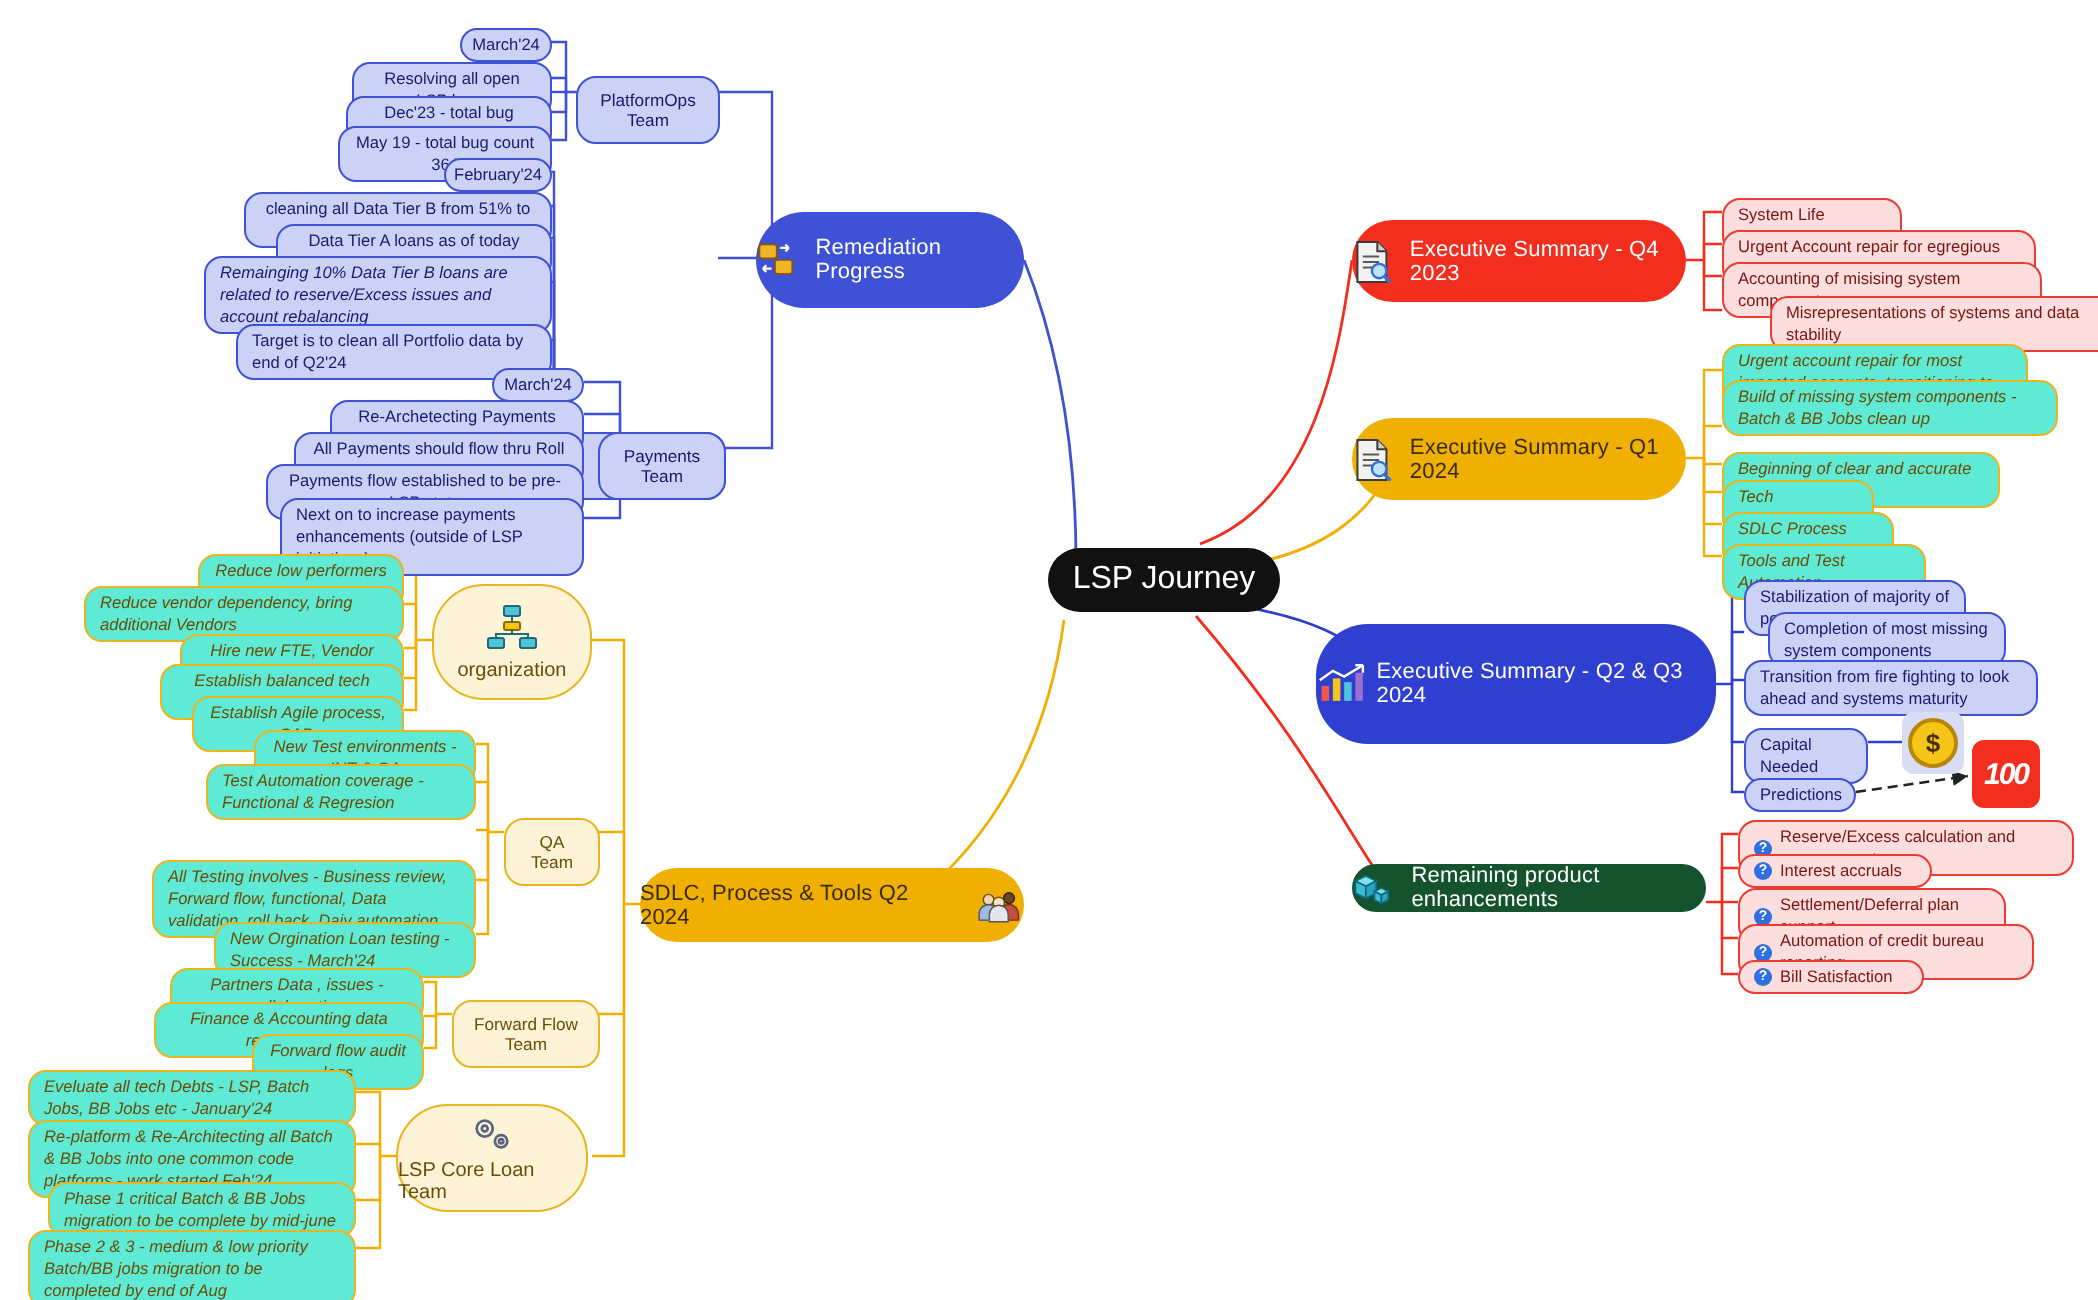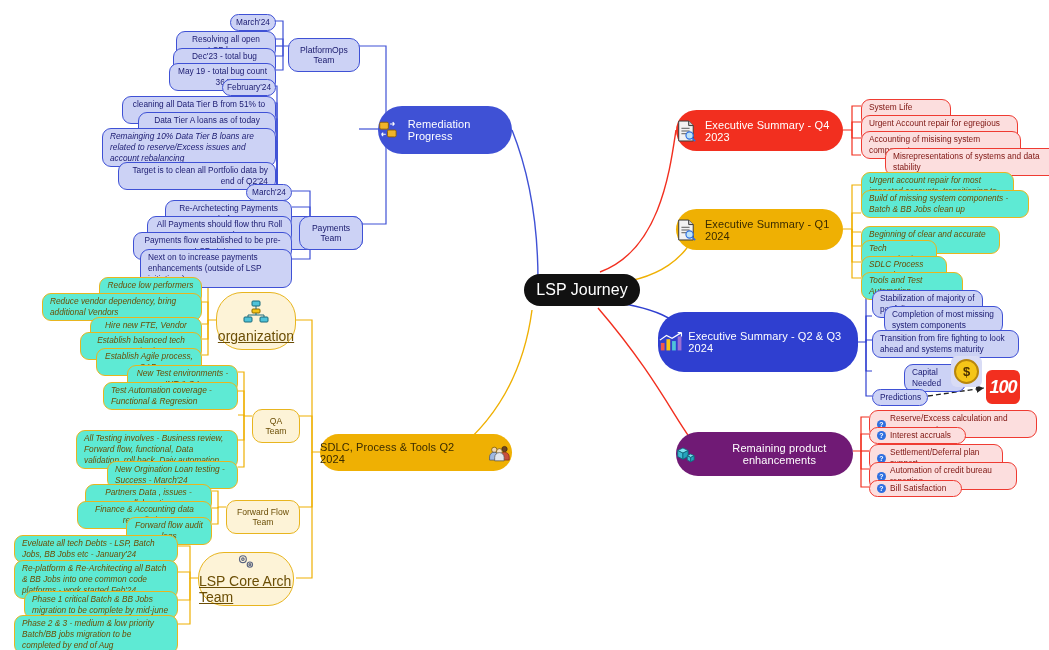--- a/index.html
+++ b/index.html
@@ -17,36 +17,36 @@
   .team{border-radius:10px;border:1.2px solid;padding:16px 9px;font-size:8.6px;text-align:center;justify-content:center;}
   .team.blue{background:#ccd2f5;border-color:#3f51d5;color:#18186b;}
   .team.yellow{background:#fdf3d7;border-color:#e8b51f;color:#6b4e06;}
 
   .bigbox{border-radius:26px;display:flex;flex-direction:row;align-items:center;justify-content:center;color:#fff;}
   .bigbox.horiz{flex-direction:row;gap:9px;}
   .bigbox .blabel{font-size:11px;font-weight:400;letter-spacing:.1px;}
 
   .softbox{border-radius:26px;background:#fdf3d7;border:1.3px solid #e8b51f;color:#6b4e06;
            display:flex;flex-direction:column;align-items:center;justify-content:center;gap:3px;}
-  .softbox .blabel{font-size:14px;text-decoration:underline;}
+  .softbox .blabel{font-size:10px;}
 
   .center-pill{position:absolute;background:#111111;color:#ffffff;border-radius:18px;
                display:flex;align-items:center;justify-content:center;font-size:16px;}
 
   .qicon{width:9px;height:9px;border-radius:50%;background:#2f6fe0;color:#fff;font-size:7px;
          line-height:9px;text-align:center;display:inline-block;margin-right:4px;font-weight:bold;flex:0 0 auto;}
   .leaf .txt{flex:1 1 auto;}
   .leaf.withq{align-items:center;}
 
   .emojibox{position:absolute;display:flex;align-items:center;justify-content:center;border-radius:6px;}
   .emoji-coin{background:#d9dcf5;}
   .emoji-100{background:#f22f1f;}
   .coin{width:21px;height:21px;border-radius:50%;background:#f5c518;border:2px solid #b8860b;
         color:#4a3000;font-size:13px;font-weight:bold;display:flex;align-items:center;justify-content:center;}
-  .hundred{color:#fff;font-size:18px;font-weight:bold;font-style:italic;letter-spacing:-1px;}
+  .hundred{color:#fff;font-size:15px;font-weight:bold;font-style:italic;letter-spacing:-1px;}
 
   
   .ic{display:block;}
 </style>
 </head>
 <body>
 
 <div id="stage">
 
   <svg id="wires" viewBox="0 0 1049 650">
@@ -205,21 +205,21 @@
     </div>
   <div class="node leaf blue center" style="left:122px;top:96px;width:154px;">
       <span>cleaning all Data Tier B  from 51% to 100%</span>
     </div>
   <div class="node leaf blue center" style="left:138px;top:112px;width:138px;">
       <span>Data Tier A loans as of today 90.3%</span>
     </div>
   <div class="node leaf blue" style="left:102px;top:128px;width:174px;font-style:italic;">
       <span>Remainging 10% Data Tier B loans are related to reserve/Excess issues and account rebalancing</span>
     </div>
-  <div class="node leaf blue" style="left:118px;top:162px;width:158px;text-align:right;">
+  <div class="node leaf blue" style="left:118px;top:162px;width:158px;">
       <span>Target is to clean all Portfolio data by end of Q2'24</span>
     </div>
 
   <div class="node team blue" style="left:299px;top:216px;width:64px;height:16px;">
     <span>Payments Team</span>
   </div>
   <div class="node leaf blue center" style="left:246px;top:184px;width:46px;">
       <span>March'24</span>
     </div>
   <div class="node leaf blue center" style="left:165px;top:200px;width:127px;">
@@ -304,21 +304,21 @@
 
   <div class="node softbox" style="left:198px;top:552px;width:96px;height:54px;">
     <svg class="ic" width="26" height="20" viewBox="0 0 28 22">
       <g fill="none" stroke="#5a6480" stroke-width="1.5">
         <circle cx="10" cy="8" r="4.4"></circle>
         <circle cx="10" cy="8" r="1.6"></circle>
         <circle cx="19" cy="15" r="3.4"></circle>
         <circle cx="19" cy="15" r="1.2"></circle>
       </g>
     </svg>
-    <span class="blabel">LSP Core Arch Team</span>
+    <span class="blabel">LSP Core Loan Team</span>
   </div>
   <div class="node leaf yellow" style="left:14px;top:535px;width:164px;">
       <span>Eveluate all tech Debts - LSP, Batch Jobs, BB Jobs etc - January'24</span>
     </div>
   <div class="node leaf yellow" style="left:14px;top:560px;width:164px;">
       <span>Re-platform &amp; Re-Architecting all Batch &amp; BB Jobs into one common code platforms - work started Feb'24</span>
     </div>
   <div class="node leaf yellow" style="left:24px;top:591px;width:154px;">
       <span>Phase 1 critical Batch &amp; BB Jobs migration to be complete by mid-june</span>
     </div>
@@ -391,35 +391,35 @@
   </div>
   <div class="node leaf blue" style="left:872px;top:290px;width:111px;">
       <span>Stabilization of majority of portfolio</span>
     </div>
   <div class="node leaf blue" style="left:872px;top:306px;width:119px;margin-left:12px;">
       <span>Completion of most missing system components</span>
     </div>
   <div class="node leaf blue" style="left:872px;top:330px;width:147px;">
       <span>Transition from fire fighting to look ahead and systems maturity</span>
     </div>
-  <div class="node leaf blue" style="left:904px;top:364px;width:62px;">
+  <div class="node leaf blue" style="left:872px;top:364px;width:62px;">
       <span>Capital Needed</span>
     </div>
   <div class="node leaf blue" style="left:872px;top:389px;width:56px;">
       <span>Predictions</span>
     </div>
 
   <div class="emojibox emoji-coin" style="left:951px;top:356px;width:31px;height:31px;">
     <span class="coin">$</span>
   </div>
   <div class="emojibox emoji-100" style="left:986px;top:370px;width:34px;height:34px;">
     <span class="hundred">100</span>
   </div>
 
-  <div class="node bigbox horiz" style="left:676px;top:432px;width:177px;height:44px;background:#701a75;text-align:center;">
+  <div class="node bigbox horiz" style="left:676px;top:432px;width:177px;height:24px;background:#14532d;">
     <svg class="ic" width="24" height="22" viewBox="0 0 24 22">
       <path d="M2 7 L8 4 L14 7 L8 10 z" fill="#7fe3f0" stroke="#0e6b7d" stroke-width="1"></path>
       <path d="M2 7 v7 l6 3 v-7 z" fill="#3fbcd4" stroke="#0e6b7d" stroke-width="1"></path>
       <path d="M14 7 v7 l-6 3 v-7 z" fill="#26a3bd" stroke="#0e6b7d" stroke-width="1"></path>
       <path d="M13 13 L17 11 L21 13 L17 15 z" fill="#7fe3f0" stroke="#0e6b7d" stroke-width="1"></path>
       <path d="M13 13 v5 l4 2 v-5 z" fill="#3fbcd4" stroke="#0e6b7d" stroke-width="1"></path>
       <path d="M21 13 v5 l-4 2 v-5 z" fill="#26a3bd" stroke="#0e6b7d" stroke-width="1"></path>
     </svg>
     <span class="blabel">Remaining product enhancements</span>
   </div>

